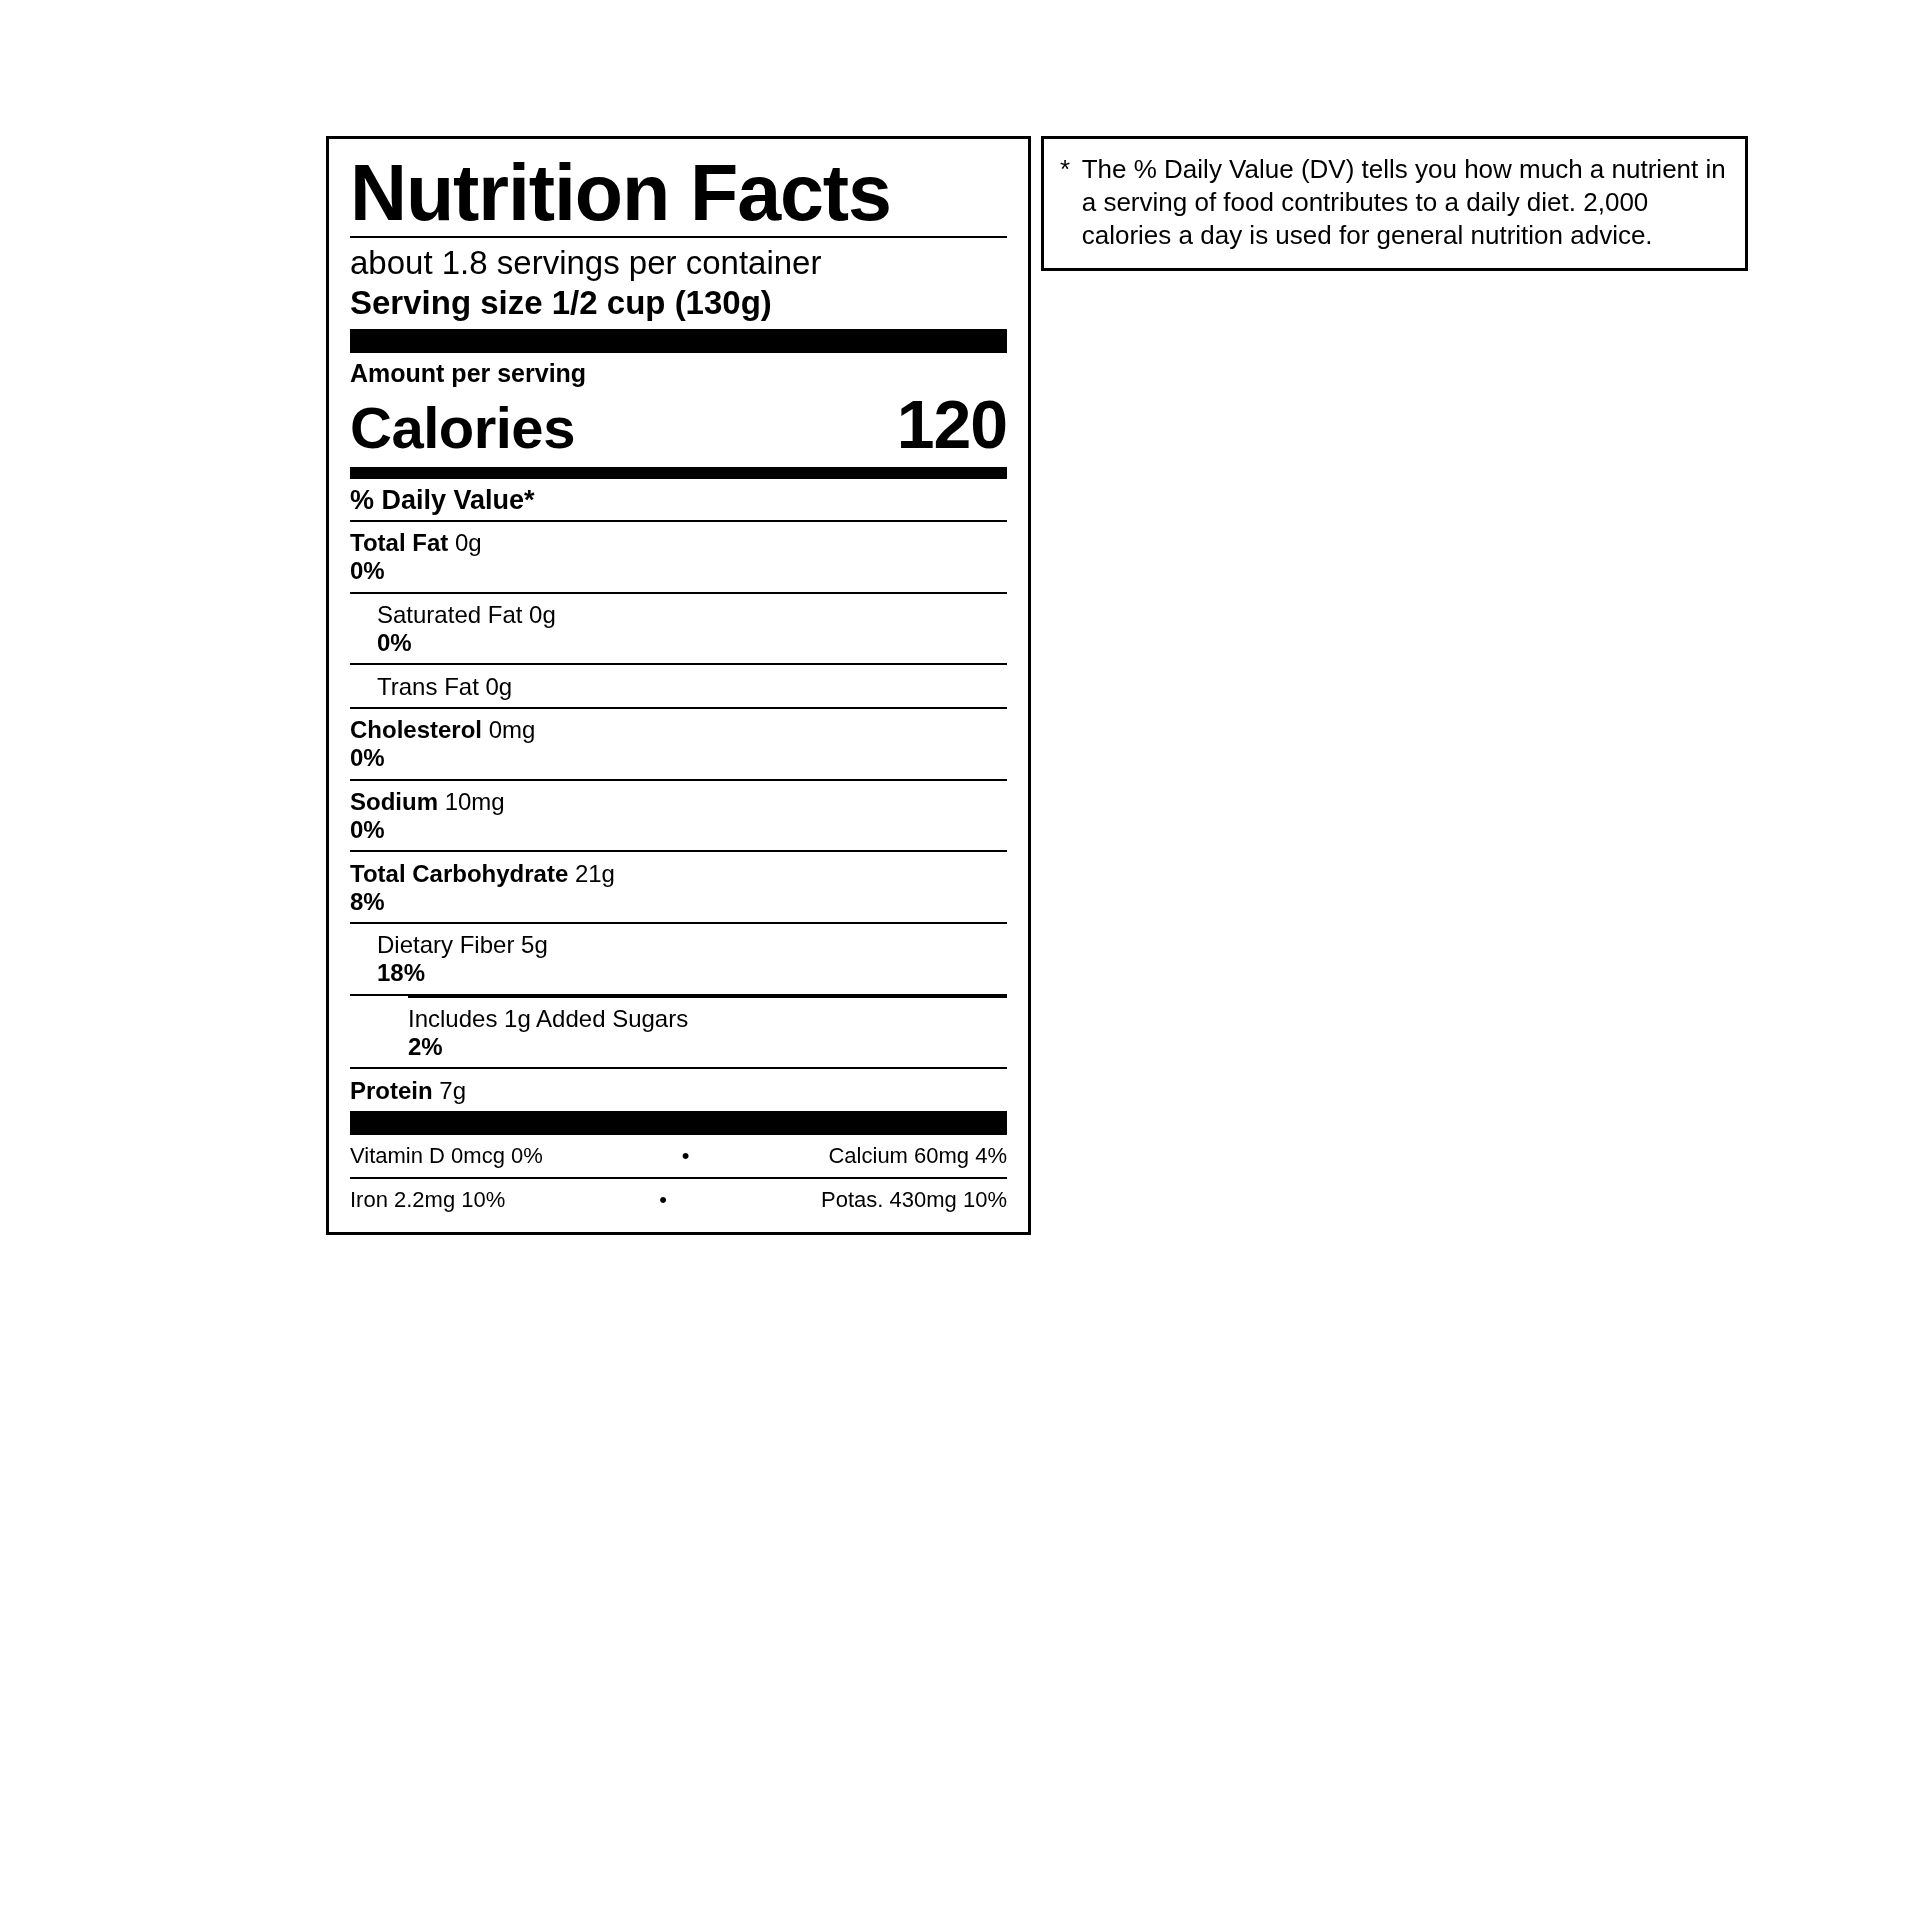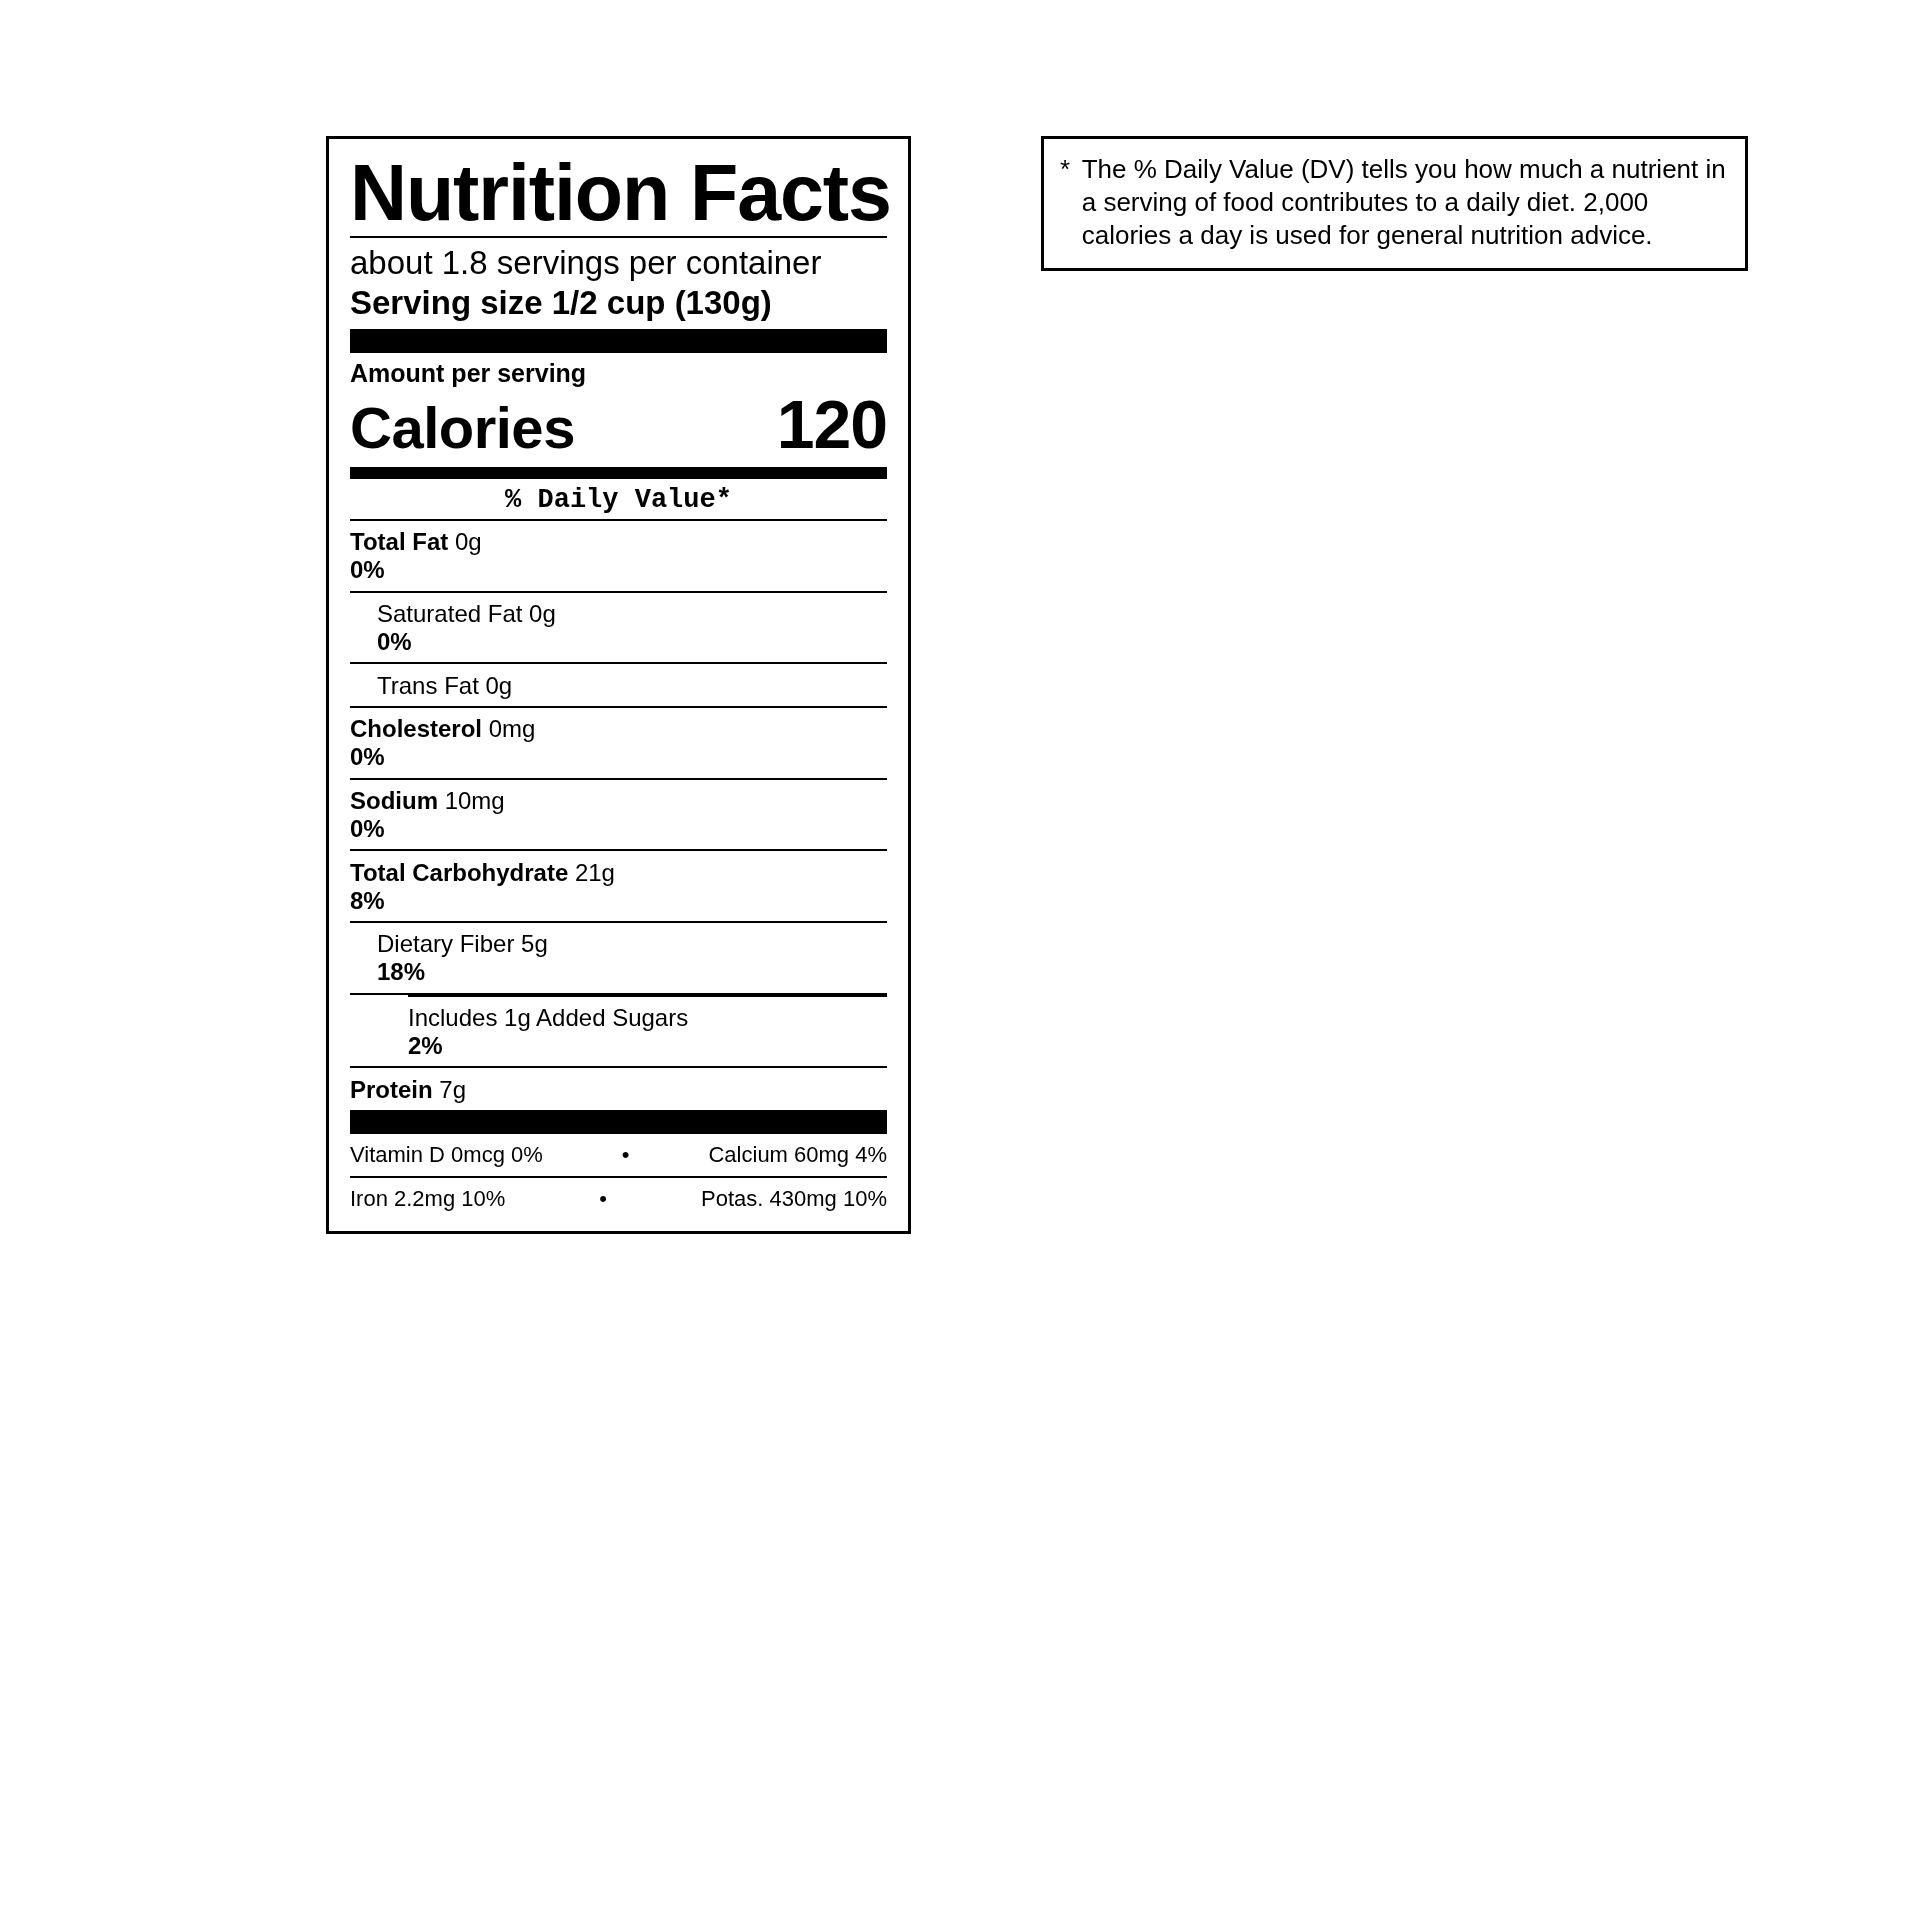--- a/index.html
+++ b/index.html
@@ -14,21 +14,21 @@
     color: #000000;
     position: relative;
     overflow: hidden;
   }
 
   
   #nf-panel {
     position: absolute;
     left: 326px;
     top: 136px;
-    width: 585px;
+    width: 705px;
     box-sizing: border-box;
     border: 3.7px solid #000;
     background: #fff;
     padding: 9.5px 21px 11.6px 21px;
   }
 
   .nf-title {
     font-weight: bold;
     font-size: 79px;
     line-height: 1.02;
@@ -72,25 +72,24 @@
     font-weight: bold;
     letter-spacing: -0.5px;
   }
   .cal-value {
     font-size: 68px;
     font-weight: bold;
     letter-spacing: -1.1px;
   }
 
   .dv-header {
-    text-align: center;
+    text-align: left;
     font-size: 27px;
     font-weight: bold;
     margin: 5.3px 0 4.2px 0;
-    font-family: Liberation Mono, monospace;
   }
 
   .nut-row {
     display: flex;
     align-items: baseline;
     justify-content: space-between;
     font-size: 24px;
     padding: 7.4px 0 6.3px 0;
     flex-direction: column;
   }

